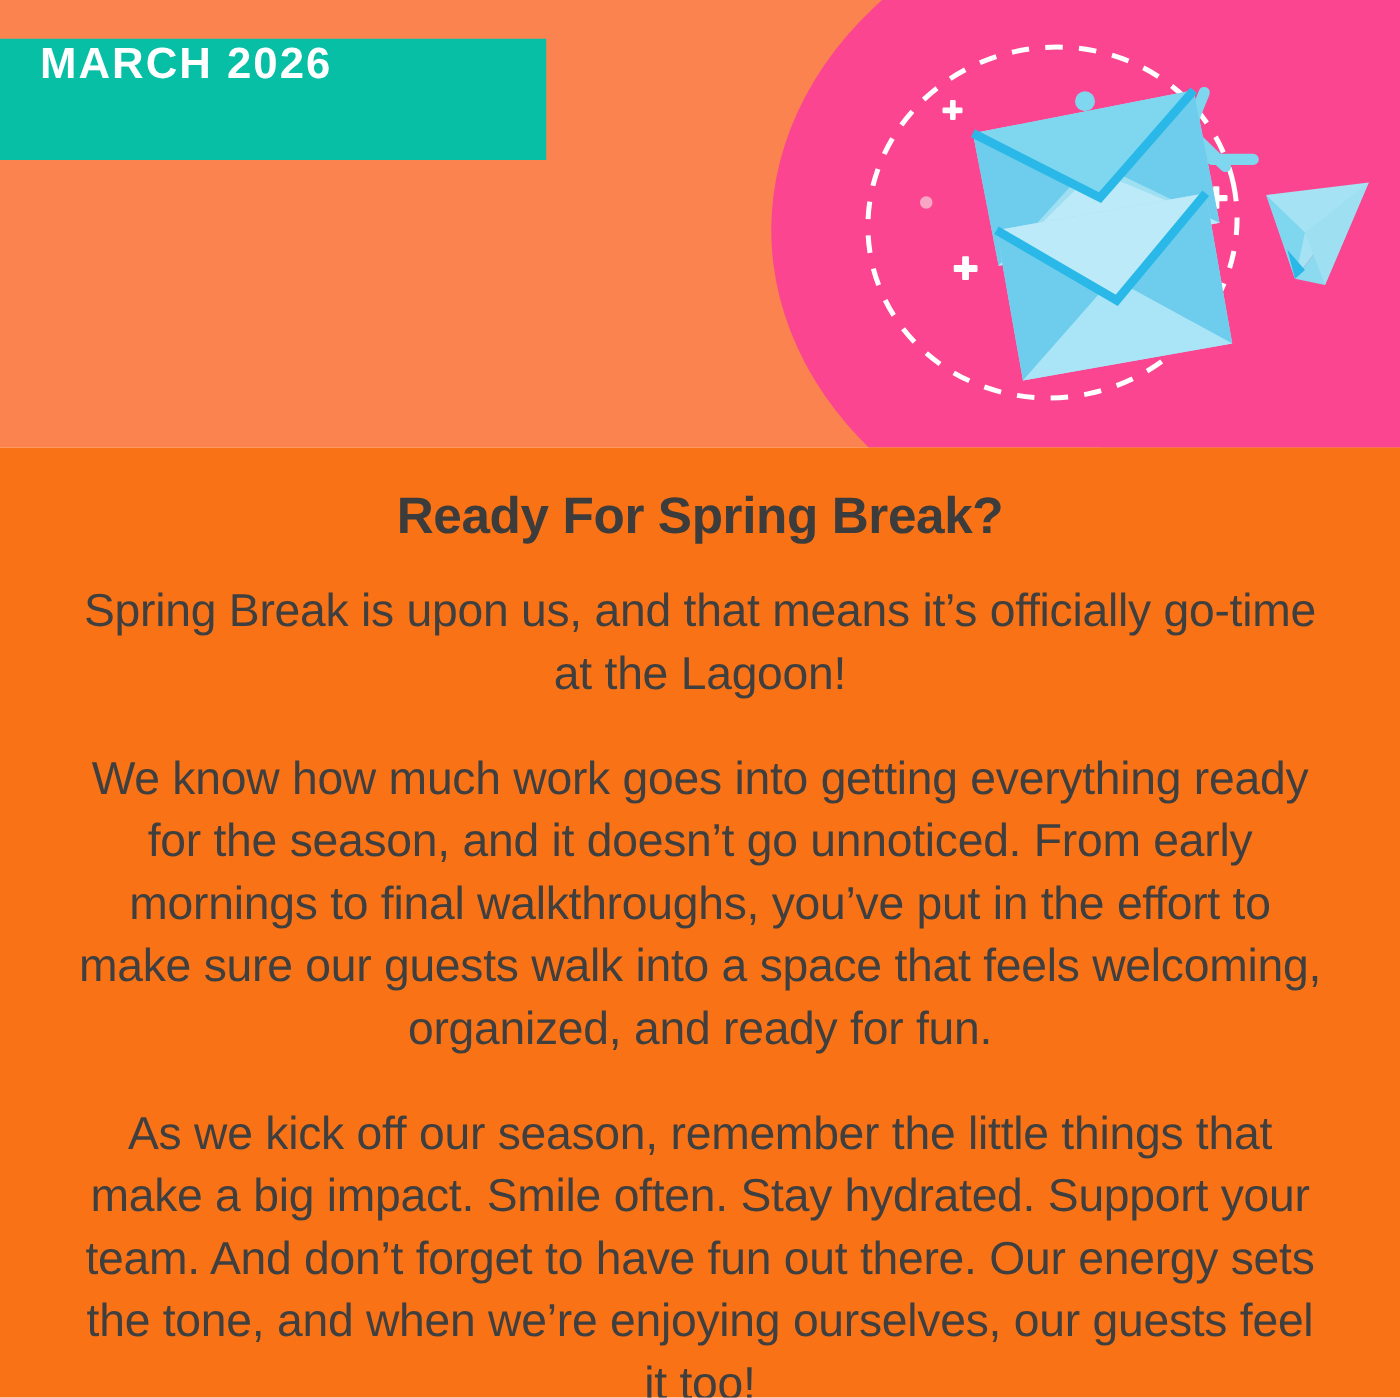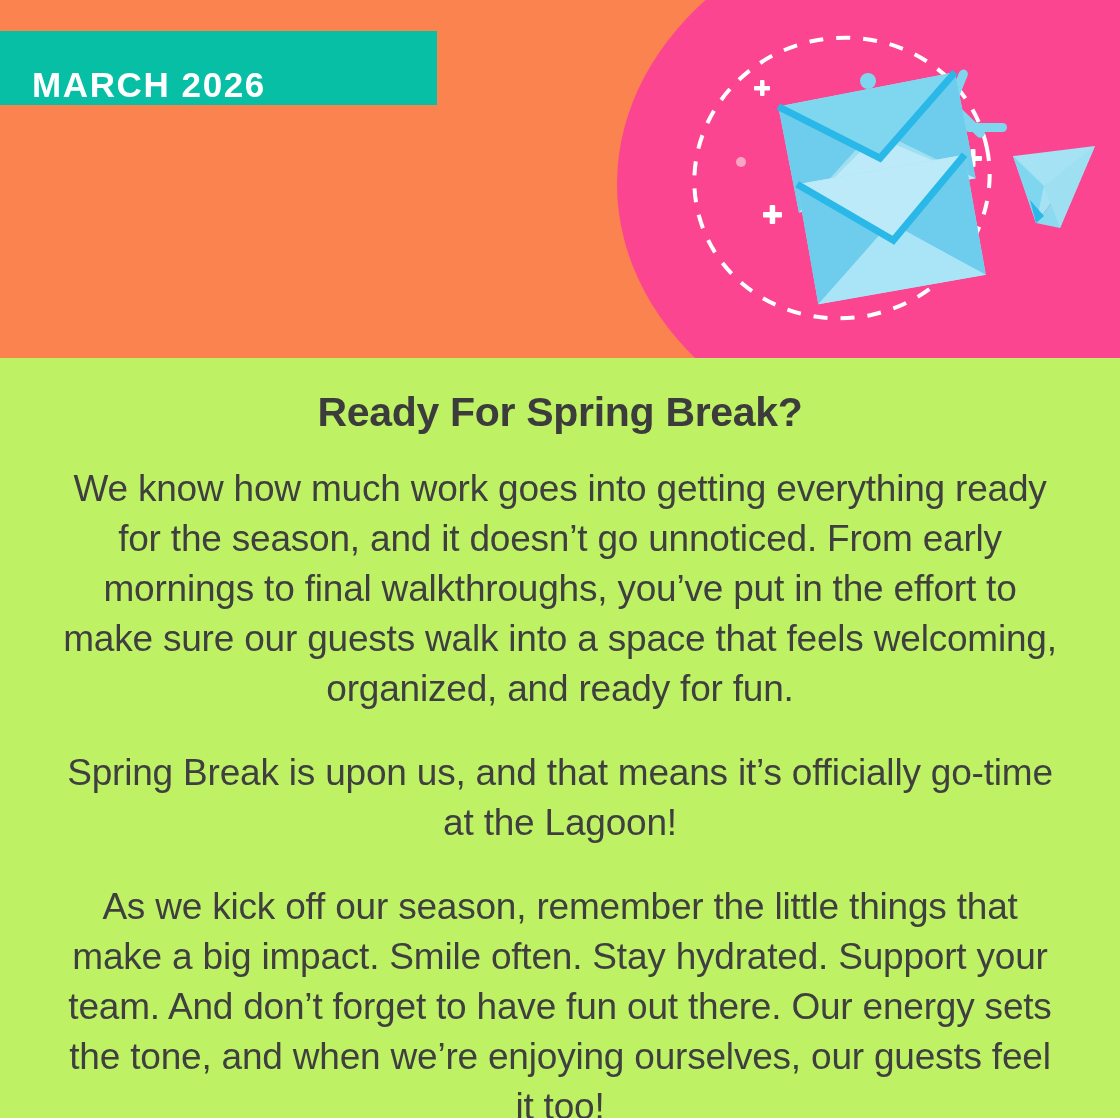--- a/index.html
+++ b/index.html
@@ -45,24 +45,24 @@
     width:240px;
     height:358px;
     background:#FC4590;
   }
 
   .month-badge {
     position:absolute;
     left:0;
     top:31px;
     width:437px;
-    height:74px;
+    height:97px;
     background:#06BFA5;
     display:flex;
-    align-items:flex-end;
+    align-items:flex-start;
   }
   .month-badge-label {
     color:#ffffff;
     font-size:35px;
     font-weight:bold;
     letter-spacing:1.6px;
     margin-left:32px;
     font-family:"Liberation Sans", sans-serif;
   }
 
@@ -95,21 +95,21 @@
   }
   .illustration svg { display:block; width:480px; height:358px; }
 
   
   .body-area {
     position:absolute;
     left:0;
     top:358px;
     width:1120px;
     height:760px;
-    background:#bef264;
+    background:#f97316;
     padding:28px 56px 0 56px;
   }
 
   .article-title {
     text-align:center;
     color:#3C3C3C;
     font-size:41px;
     font-weight:bold;
     line-height:52px;
     letter-spacing:-0.3px;
@@ -207,20 +207,20 @@
           <polygon points="455,146 404,186 420,228" fill="#9FDFF2"></polygon>
         </g>
       </svg>
     </div>
   </div>
 
   <div class="body-area">
 
     <h1 class="article-title">Ready For Spring Break?</h1>
 
+    <p class="article-paragraph">Spring Break is upon us, and that means it’s officially go-time at the Lagoon!</p>
+
     <p class="article-paragraph">We know how much work goes into getting everything ready for the season, and it doesn’t go unnoticed. From early mornings to final walkthroughs, you’ve put in the effort to make sure our guests walk into a space that feels welcoming, organized, and ready for fun.</p>
-
-    <p class="article-paragraph">Spring Break is upon us, and that means it’s officially go-time at the Lagoon!</p>
 
     <p class="article-paragraph">As we kick off our season, remember the little things that make a big impact. Smile often. Stay hydrated. Support your team. And don’t forget to have fun out there. Our energy sets the tone, and when we’re enjoying ourselves, our guests feel it too!</p>
   </div>
 
 </div>
 
 </body></html>

